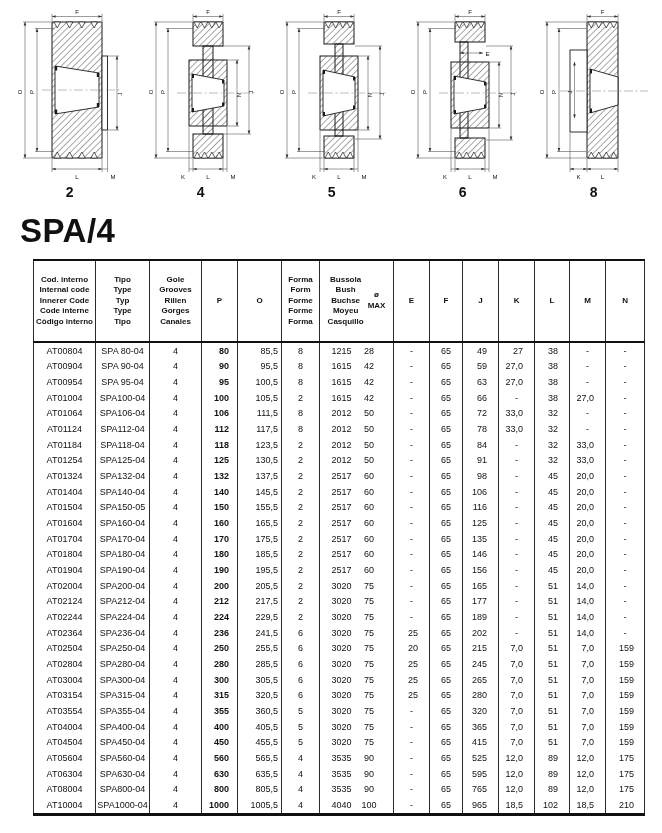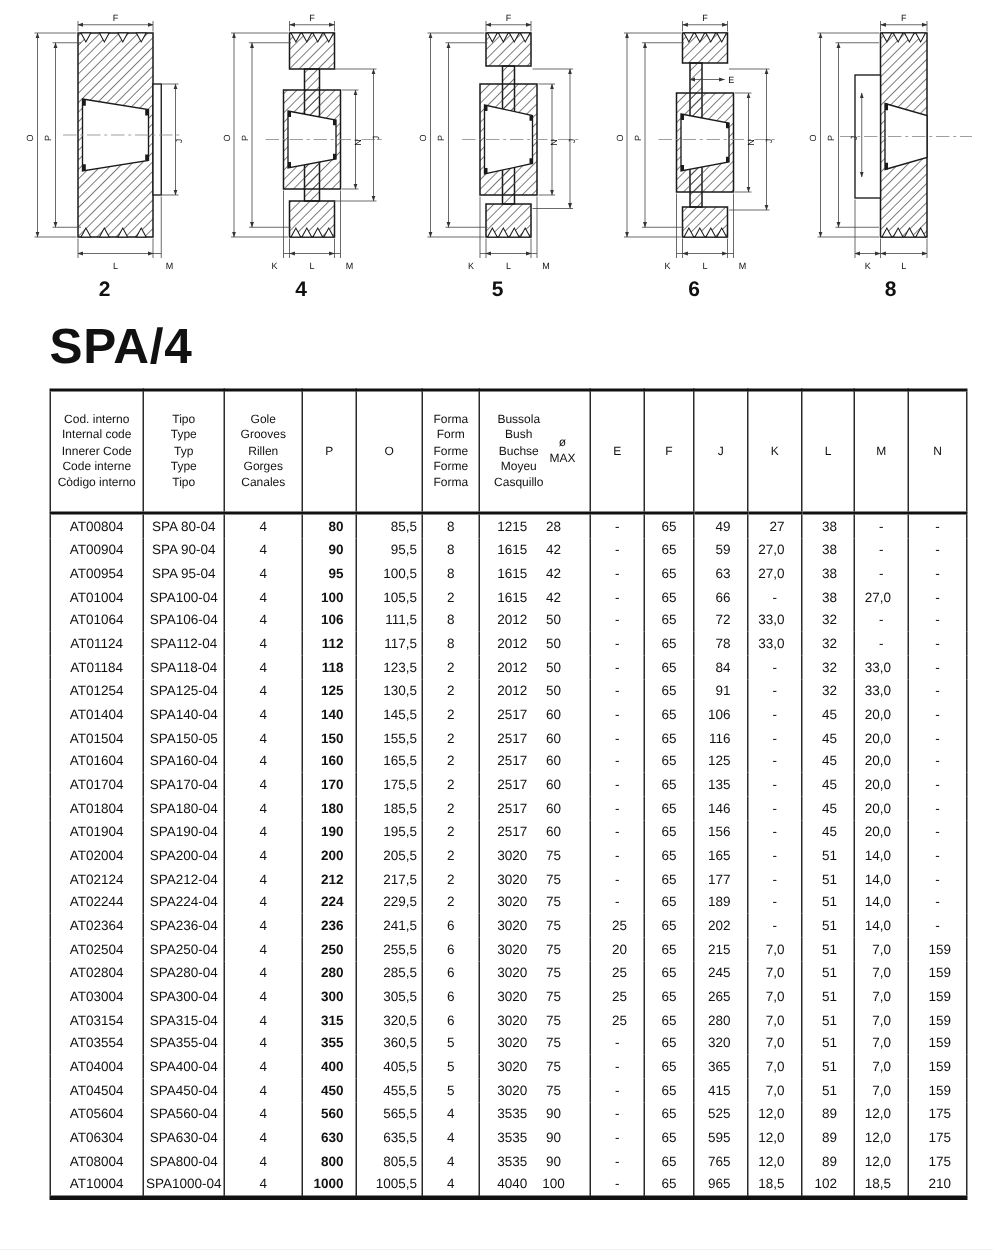--- a/index.html
+++ b/index.html
@@ -9,26 +9,26 @@
   .figs{display:flex;justify-content:space-between;align-items:flex-start;padding:6px 4px 0 6px}
   .fig{display:flex;flex-direction:column;align-items:center;width:128px}
   .fig-num{font-weight:bold;font-size:14px;margin-top:0;letter-spacing:.5px}
   .fig-svg{display:block}
   
   .dl{stroke:#4a4a4a;stroke-width:.55;fill:none}
   .cl{stroke:#8a8a8a;stroke-width:.55;fill:none;stroke-dasharray:9 2.5 2 2.5}
   .hatched{stroke:#1a1a1a;stroke-width:1}
   .dim{font-size:6px;fill:#111;font-family:"Liberation Sans",sans-serif}
   
-  .title{font-size:33px;font-weight:800;margin:12px 0 9px 33px;letter-spacing:.5px}
+  .title{font-size:33px;font-weight:800;margin:12px 0 9px 20px;letter-spacing:.5px}
   
   table.spa{border-collapse:collapse;table-layout:fixed;margin-left:33px;width:612px;
             border-top:2px solid #111;border-bottom:3px solid #111}
   .spa th,.spa td{border-left:1px solid #2b2b2b;border-right:1px solid #2b2b2b;overflow:hidden}
-  .spa thead th{border-bottom:2px solid #111;font-weight:normal;font-size:8px;line-height:1.32;
+  .spa thead th{border-bottom:2px solid #111;font-weight:bold;font-size:8px;line-height:1.32;
                 white-space:pre-line;vertical-align:middle;text-align:center;padding:3px 1px}
   .bushwrap{display:flex;align-items:center;justify-content:center;gap:4px}
   .spa tbody td{font-size:9px;height:15.68px;padding:0;text-align:center;white-space:nowrap}
   .spa td.c3{font-weight:bold;text-align:right;padding-right:8px}
   .spa td.c4{text-align:right;padding-right:3px}
   .spa td.c6{text-align:right;padding-right:10px;border-right:none}
   .spa td.c7{text-align:right;padding-right:19px;border-left:none}
   .spa td.c8,.spa td.c9,.spa td.c10,.spa td.c11,.spa td.c12,.spa td.c13{text-align:right;padding-right:11px}
   .spa td.c14{text-align:right;padding-right:10px}
   .spa td.dash{text-align:center;padding-right:0}
@@ -504,20 +504,37 @@
           <td class="c7">50</td>
           <td class="c8 dash">-</td>
           <td class="c9">65</td>
           <td class="c10">91</td>
           <td class="c11 dash">-</td>
           <td class="c12">32</td>
           <td class="c13">33,0</td>
           <td class="c14 dash">-</td>
         </tr>
         <tr>
+          <td class="c0">AT01324</td>
+          <td class="c1">SPA132-04</td>
+          <td class="c2">4</td>
+          <td class="c3">132</td>
+          <td class="c4">137,5</td>
+          <td class="c5">2</td>
+          <td class="c6">2517</td>
+          <td class="c7">60</td>
+          <td class="c8 dash">-</td>
+          <td class="c9">65</td>
+          <td class="c10">98</td>
+          <td class="c11 dash">-</td>
+          <td class="c12">45</td>
+          <td class="c13">20,0</td>
+          <td class="c14 dash">-</td>
+        </tr>
+        <tr>
           <td class="c0">AT01404</td>
           <td class="c1">SPA140-04</td>
           <td class="c2">4</td>
           <td class="c3">140</td>
           <td class="c4">145,5</td>
           <td class="c5">2</td>
           <td class="c6">2517</td>
           <td class="c7">60</td>
           <td class="c8 dash">-</td>
           <td class="c9">65</td>

